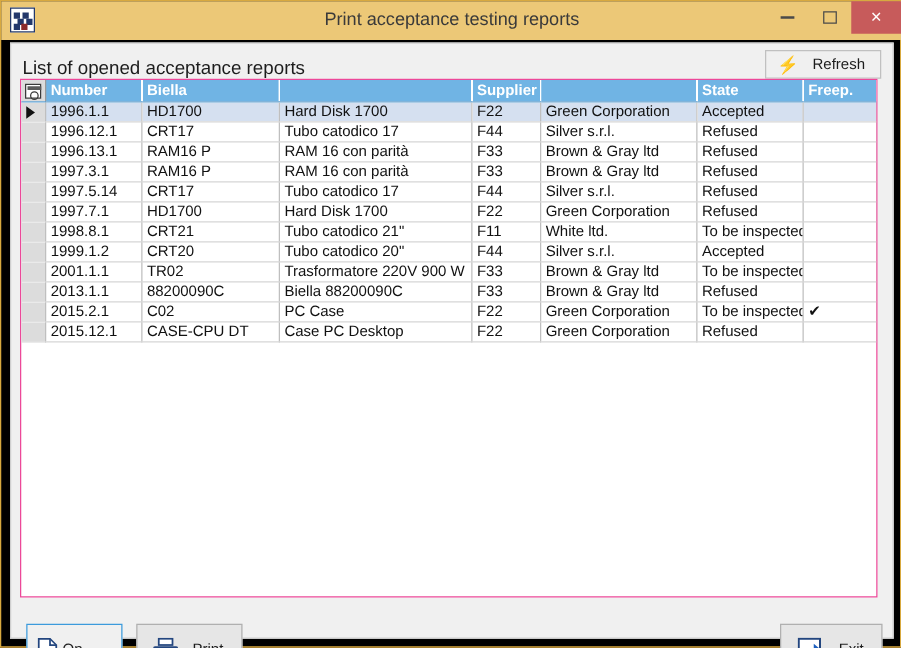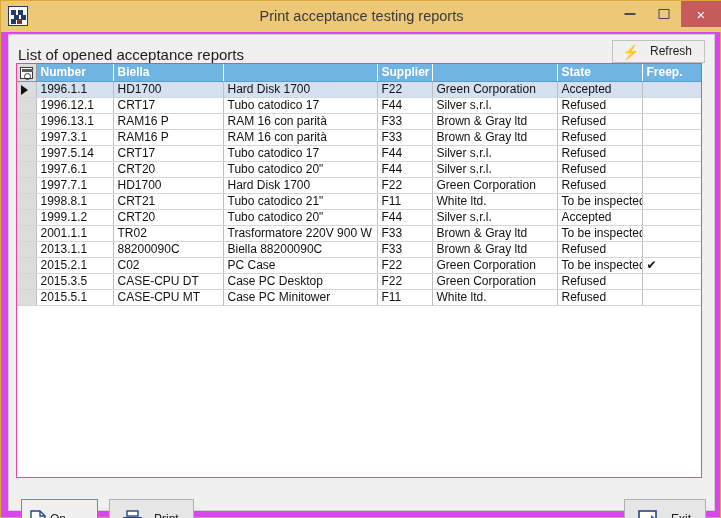--- a/index.html
+++ b/index.html
@@ -9,21 +9,21 @@
     overflow: hidden;
     font-family: "Liberation Sans", sans-serif;
   }
   body { background: #ecae45; }
 
   
   #window {
     position: absolute;
     left: 0; top: 0;
     width: 721px; height: 518px;
-    background: #d946ef;
+    background: #000000;
     border: 1px solid #d8a93f;
   }
 
   
   #titlebar {
     position: absolute;
     left: 0; top: 0;
     width: 721px; height: 31px;
     background: #ecc877;
   }
@@ -327,30 +327,20 @@
               <td>1997.5.14</td>
               <td>CRT17</td>
               <td>Tubo catodico 17</td>
               <td>F44</td>
               <td>Silver s.r.l.</td>
               <td>Refused</td>
               <td class="check"></td>
             </tr>
             <tr>
               <td class="rowsel"></td>
-              <td>1997.6.1</td>
-              <td>CRT20</td>
-              <td>Tubo catodico 20"</td>
-              <td>F44</td>
-              <td>Silver s.r.l.</td>
-              <td>Refused</td>
-              <td class="check"></td>
-            </tr>
-            <tr>
-              <td class="rowsel"></td>
               <td>1997.7.1</td>
               <td>HD1700</td>
               <td>Hard Disk 1700</td>
               <td>F22</td>
               <td>Green Corporation</td>
               <td>Refused</td>
               <td class="check"></td>
             </tr>
             <tr>
               <td class="rowsel"></td>
@@ -397,35 +387,25 @@
               <td>2015.2.1</td>
               <td>C02</td>
               <td>PC Case</td>
               <td>F22</td>
               <td>Green Corporation</td>
               <td>To be inspected</td>
               <td class="check">✔</td>
             </tr>
             <tr>
               <td class="rowsel"></td>
-              <td>2015.3.5</td>
+              <td>2015.12.1</td>
               <td>CASE-CPU DT</td>
               <td>Case PC Desktop</td>
               <td>F22</td>
               <td>Green Corporation</td>
-              <td>Refused</td>
-              <td class="check"></td>
-            </tr>
-            <tr>
-              <td class="rowsel"></td>
-              <td>2015.5.1</td>
-              <td>CASE-CPU MT</td>
-              <td>Case PC Minitower</td>
-              <td>F11</td>
-              <td>White ltd.</td>
               <td>Refused</td>
               <td class="check"></td>
             </tr>
           </tbody>
       </table>
     </div>
 
     <div class="abtn" id="btn-onscreen">
       <svg class="ico" id="ico-onscreen" viewBox="0 0 19 20">
         <path d="M2 1 h9 l5 5 v9 h-14 z" fill="#ffffff" stroke="#23467f" stroke-width="1.4"></path>

